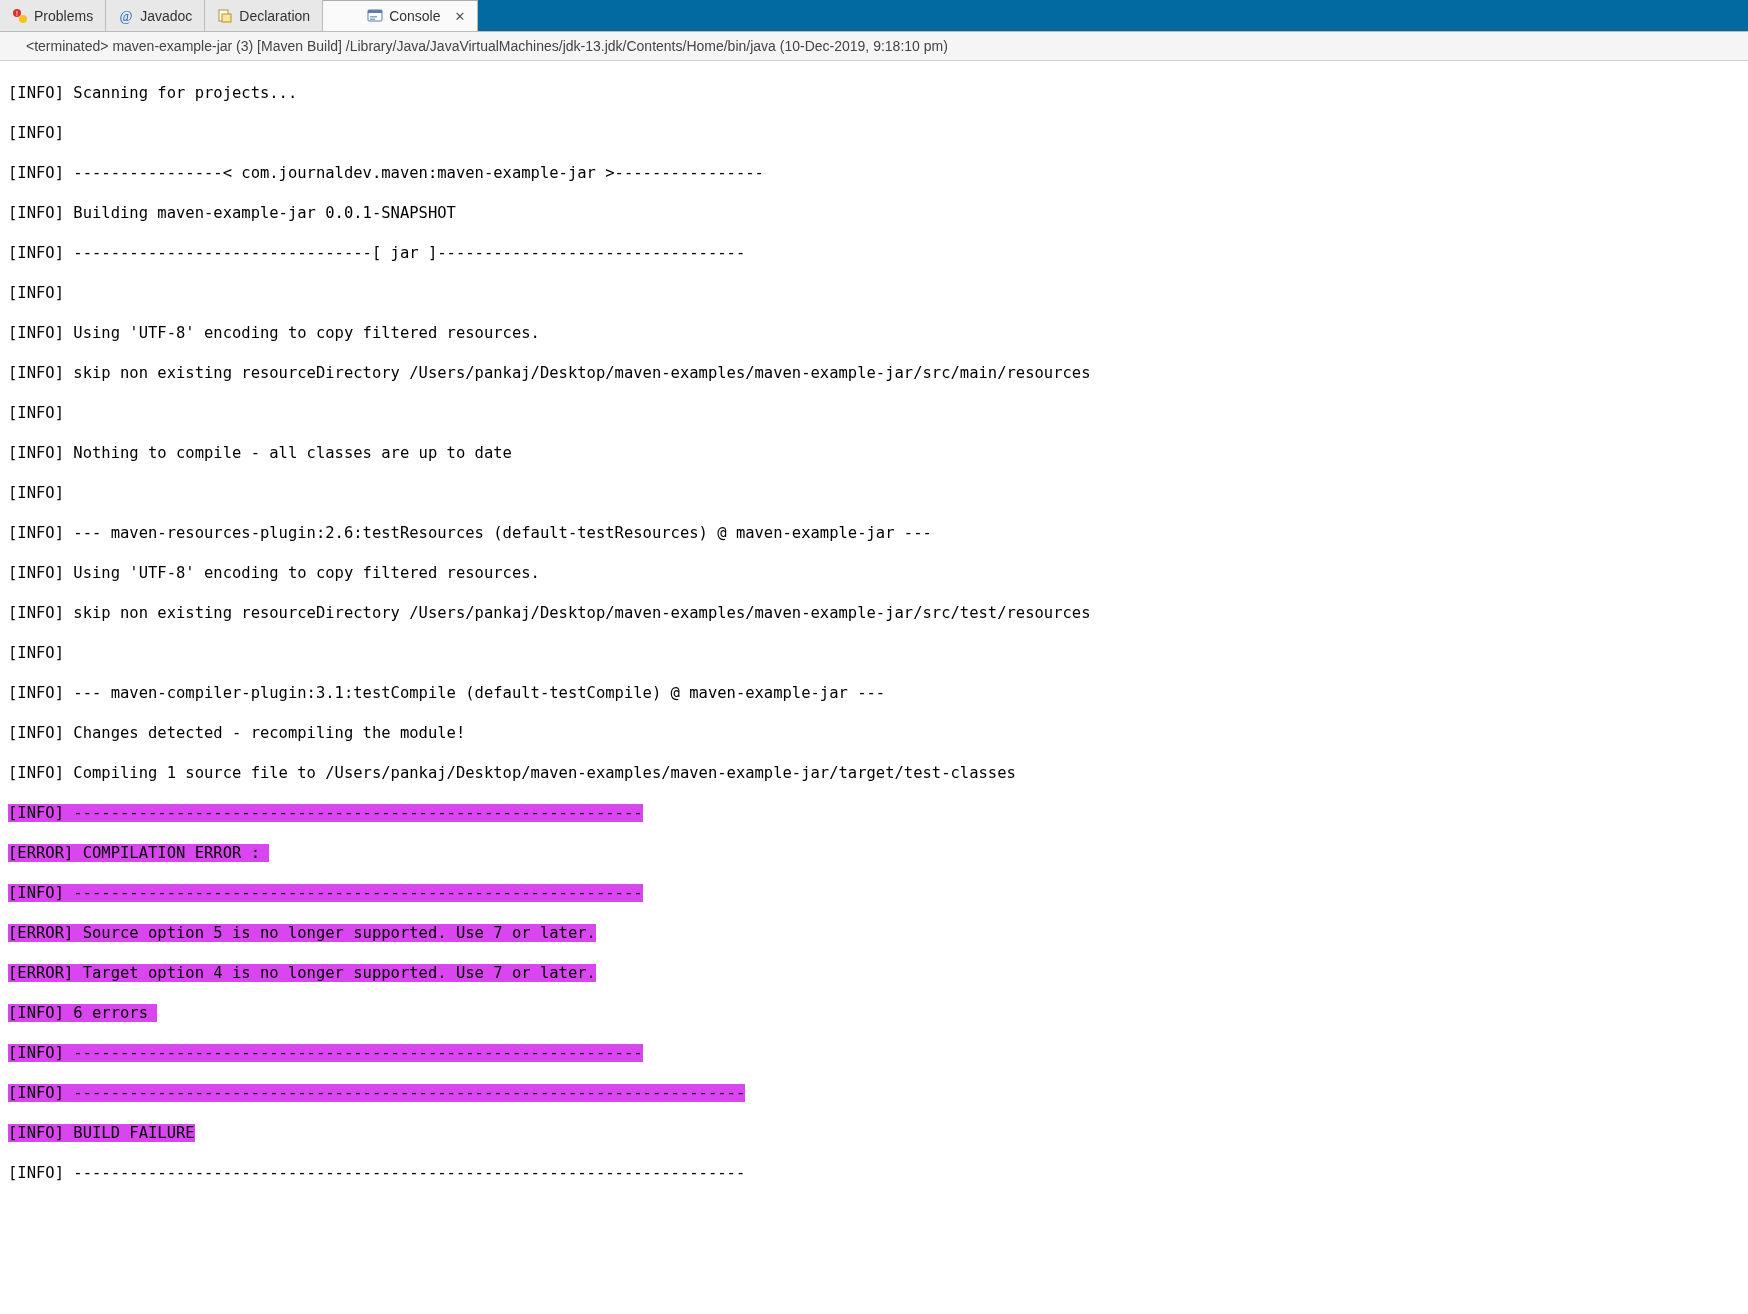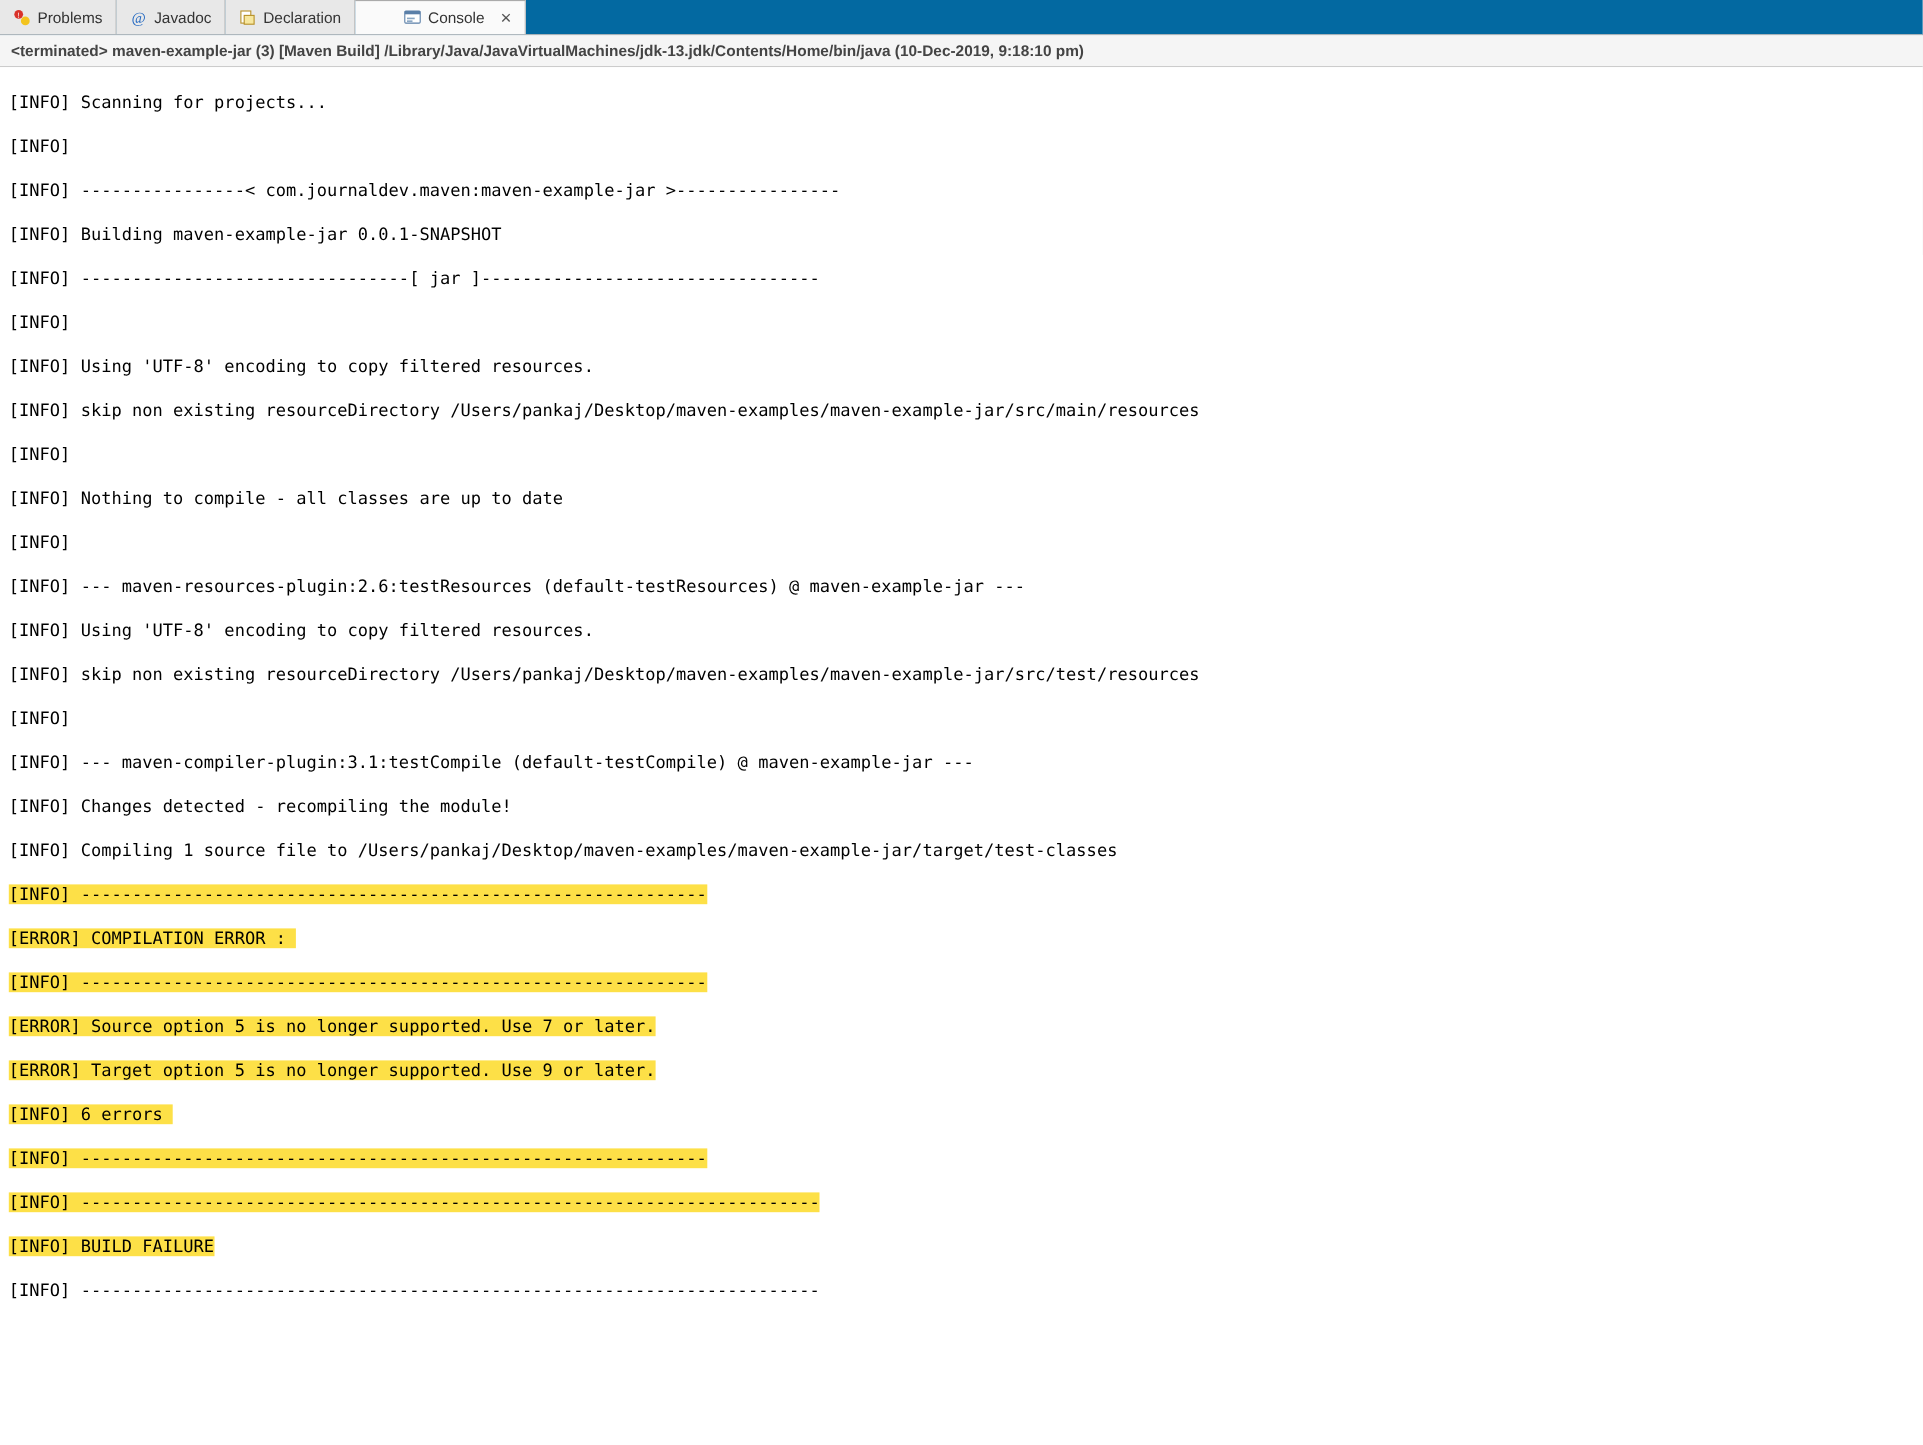--- a/index.html
+++ b/index.html
@@ -44,39 +44,38 @@
     }
     .close-x {
       margin-left: 8px;
       font-size: 13px;
       color: #555;
       cursor: pointer;
     }
     .status-bar {
       background: #f5f5f5;
       border-bottom: 1px solid #ccc;
-      padding: 6px 10px;
+      padding: 6px 26px;
       font-size: 14px;
       color: #444;
-      font-weight: bold;
     }
     .console-output {
       background: #fff;
       font-family: "Menlo", "Monaco", "Consolas", monospace;
       font-size: 15.5px;
       line-height: 20px;
       padding: 2px 8px;
       white-space: pre;
       overflow-x: auto;
     }
     .line {
       display: block;
     }
     .highlighted {
-      background: #fde047;
+      background: #d946ef;
       display: inline;
     }
     .icon-problems svg, .icon-javadoc svg, .icon-declaration svg, .icon-console svg {
       width: 16px; height: 16px;
     }
   </style>
 </head>
 <body>
 
 <div class="tab-bar">
@@ -139,21 +138,21 @@
 <span class="line">[INFO] Using 'UTF-8' encoding to copy filtered resources.</span>
 <span class="line">[INFO] skip non existing resourceDirectory /Users/pankaj/Desktop/maven-examples/maven-example-jar/src/test/resources</span>
 <span class="line">[INFO] </span>
 <span class="line">[INFO] --- maven-compiler-plugin:3.1:testCompile (default-testCompile) @ maven-example-jar ---</span>
 <span class="line">[INFO] Changes detected - recompiling the module!</span>
 <span class="line">[INFO] Compiling 1 source file to /Users/pankaj/Desktop/maven-examples/maven-example-jar/target/test-classes</span>
 <span class="line"><span class="highlighted">[INFO] -------------------------------------------------------------</span></span>
 <span class="line"><span class="highlighted">[ERROR] COMPILATION ERROR : </span></span>
 <span class="line"><span class="highlighted">[INFO] -------------------------------------------------------------</span></span>
 <span class="line"><span class="highlighted">[ERROR] Source option 5 is no longer supported. Use 7 or later.</span></span>
-<span class="line"><span class="highlighted">[ERROR] Target option 5 is no longer supported. Use 9 or later.</span></span>
+<span class="line"><span class="highlighted">[ERROR] Target option 4 is no longer supported. Use 7 or later.</span></span>
 <span class="line"><span class="highlighted">[INFO] 6 errors </span></span>
 <span class="line"><span class="highlighted">[INFO] -------------------------------------------------------------</span></span>
 <span class="line"><span class="highlighted">[INFO] ------------------------------------------------------------------------</span></span>
 <span class="line"><span class="highlighted">[INFO] BUILD FAILURE</span></span>
 <span class="line">[INFO] ------------------------------------------------------------------------</span>
 
 
 
 
 

